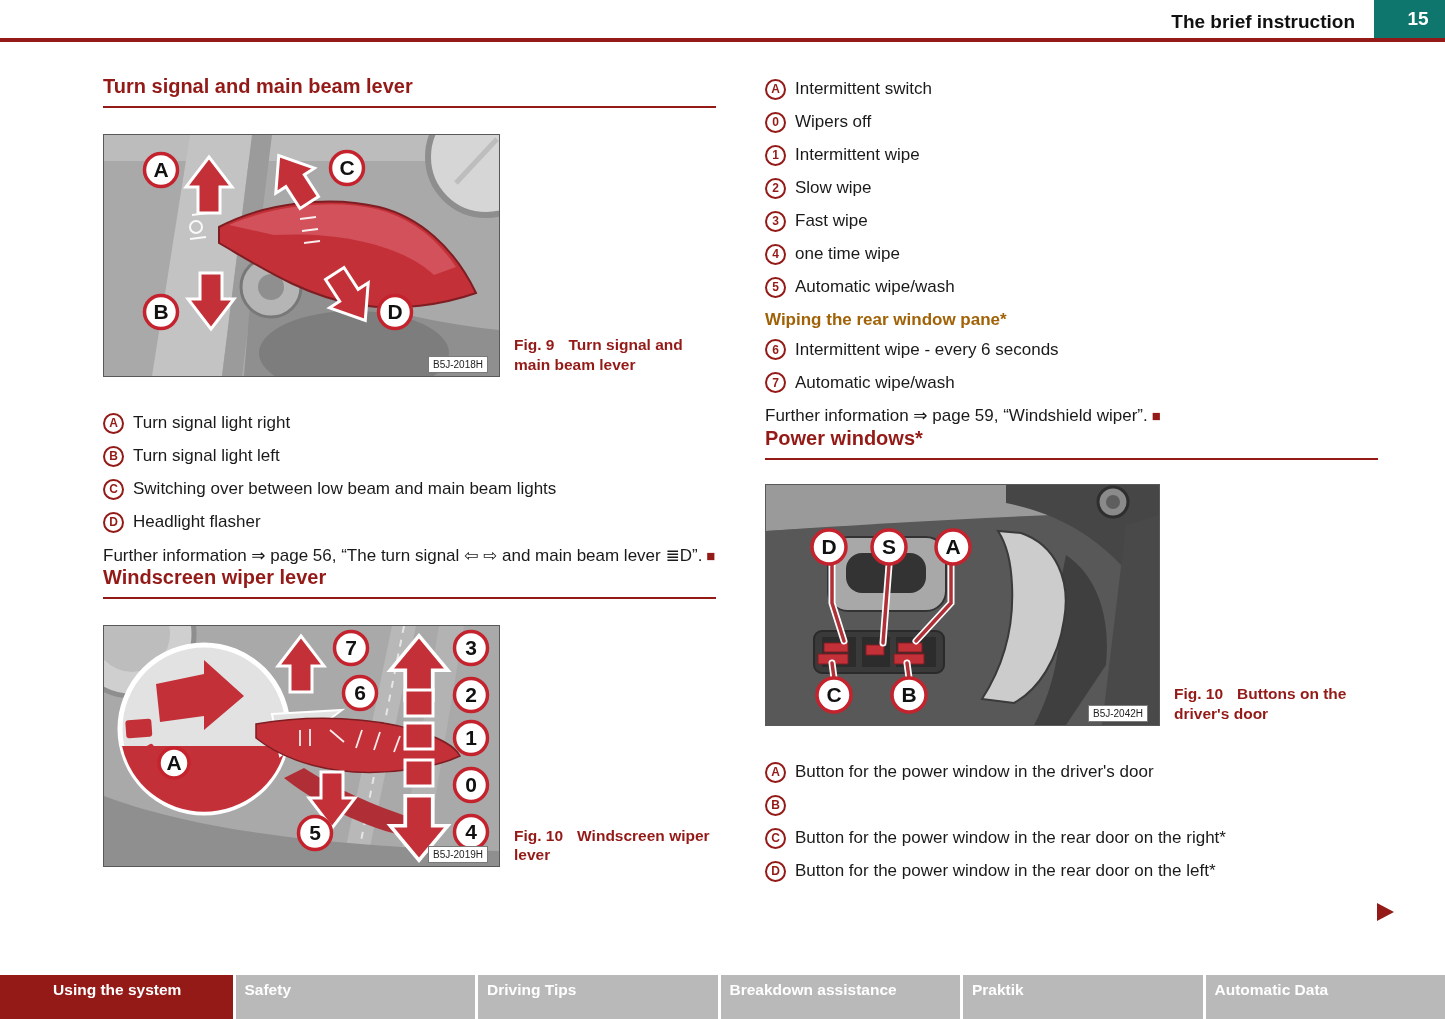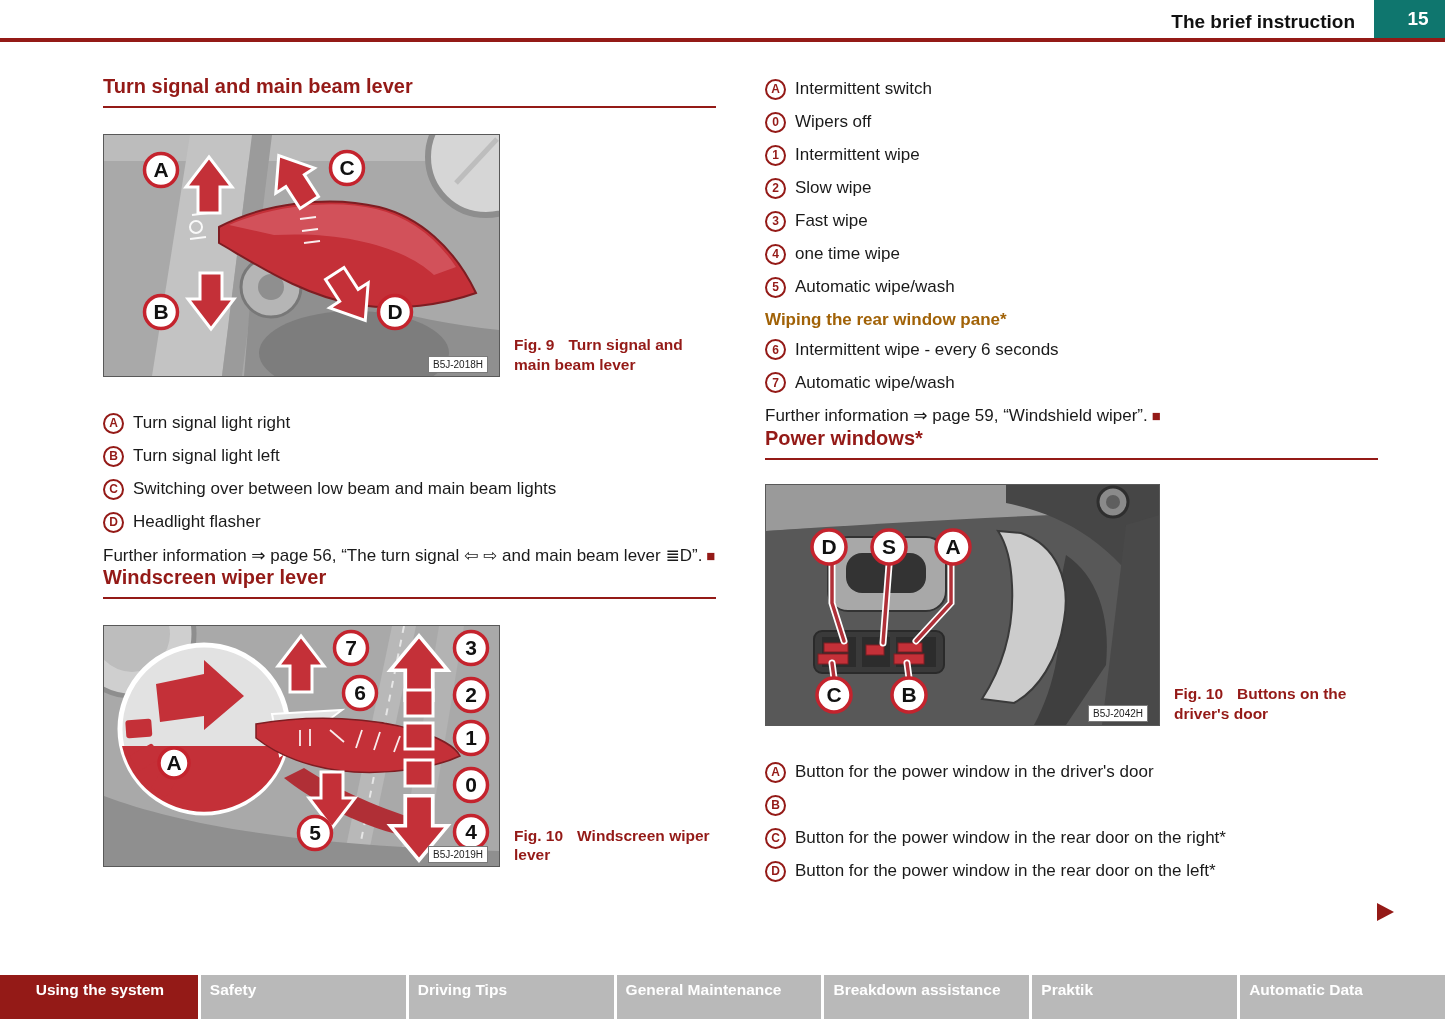--- a/index.html
+++ b/index.html
@@ -360,19 +360,18 @@
         </li>
     </ul>
   </div>
 
   <div class="next-arrow"></div>
 
   <nav class="bottom">
     <div class="tab active">Using the system</div>
     <div class="tab">Safety</div>
     <div class="tab">Driving Tips</div>
-    <div class="tab">General Maintenance</div>
     <div class="tab">Breakdown assistance</div>
     <div class="tab">Praktik</div>
     <div class="tab">Automatic Data</div>
   </nav>
 
 </div>
 
 </body></html>

